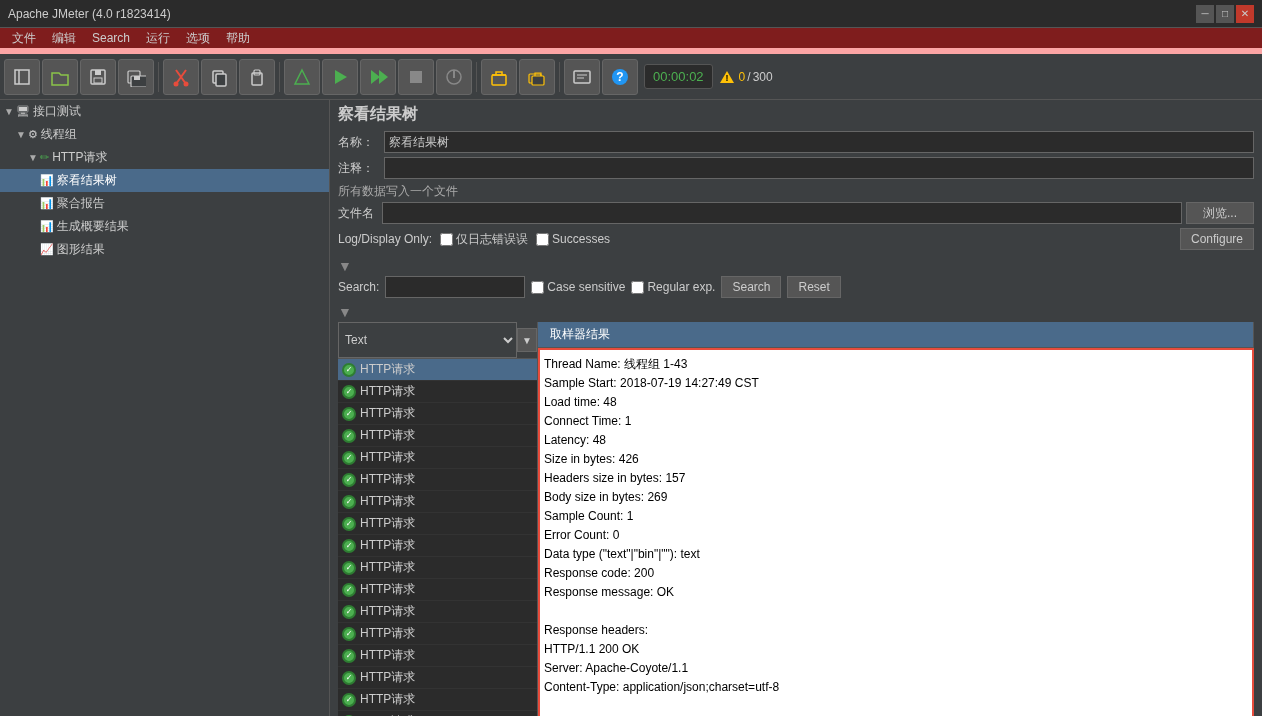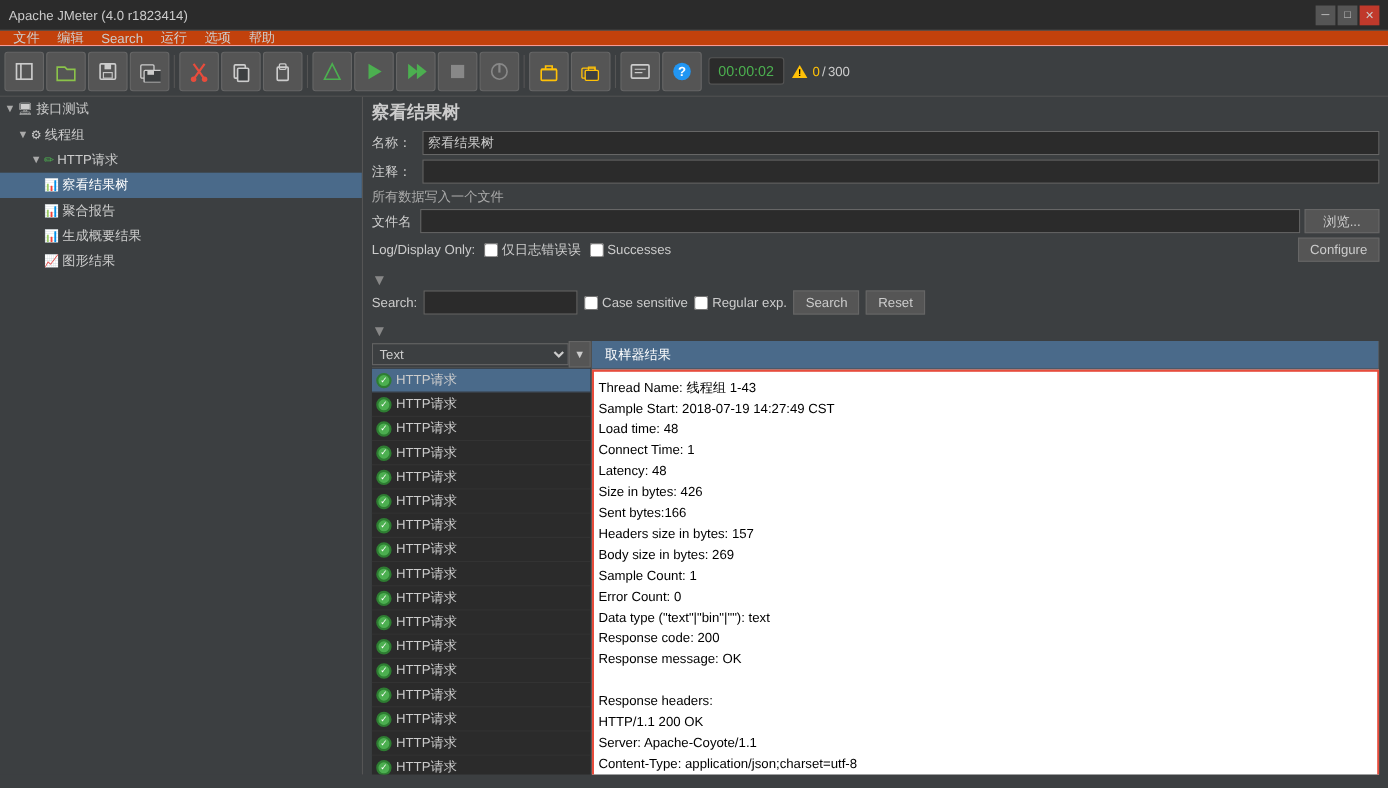--- a/index.html
+++ b/index.html
@@ -24,26 +24,26 @@
     .title-btn {
       width: 18px; height: 18px;
       display: flex; align-items: center; justify-content: center;
       font-size: 10px; cursor: pointer;
       background: #555; color: #ccc;
     }
     .title-btn.close { background: #c0392b; }
 
     
     .menu-bar {
-      background: #c2410c;
-      height: 14px;
+      background: #7f1d1d;
+      height: 26px;
       display: flex;
       align-items: center;
       padding: 0 4px;
-      border-bottom: 1px solid #fca5a5;
+      border-bottom: 6px solid #fca5a5;
     }
     .menu-item {
       padding: 2px 8px;
       cursor: pointer;
       color: #ccc;
       font-size: 12px;
     }
 
     
     .toolbar {
@@ -273,21 +273,21 @@
       align-items: center;
       background: #3c3f41;
       border-bottom: 1px solid #555;
       padding: 0;
     }
     .sample-type-select {
       background: #3c3f41;
       border: 1px solid #666;
       color: #ccc;
       font-size: 12px;
-      height: 20px;
+      height: 36px;
       flex: 1;
       padding: 0 2px;
     }
     .list-scroll-btn {
       width: 20px; height: 24px;
       background: #555;
       border: 1px solid #666;
       color: #ccc;
       font-size: 10px;
       cursor: pointer;
@@ -689,21 +689,20 @@
             <div class="detail-tab">请求</div>
             <div class="detail-tab">响应数据</div>
           </div>
           <div class="detail-content">
             <p>Thread Name: 线程组 1-43</p>
             <p>Sample Start: 2018-07-19 14:27:49 CST</p>
             <p>Load time: 48</p>
             <p>Connect Time: 1</p>
             <p>Latency: 48</p>
             <p>Size in bytes: 426</p>
-            <p>Sent bytes:166</p>
             <p>Headers size in bytes: 157</p>
             <p>Body size in bytes: 269</p>
             <p>Sample Count: 1</p>
             <p>Error Count: 0</p>
             <p>Data type ("text"|"bin"|""): text</p>
             <p>Response code: 200</p>
             <p>Response message: OK</p>
             <p>&nbsp;</p>
             <p>Response headers:</p>
             <p>HTTP/1.1 200 OK</p>

